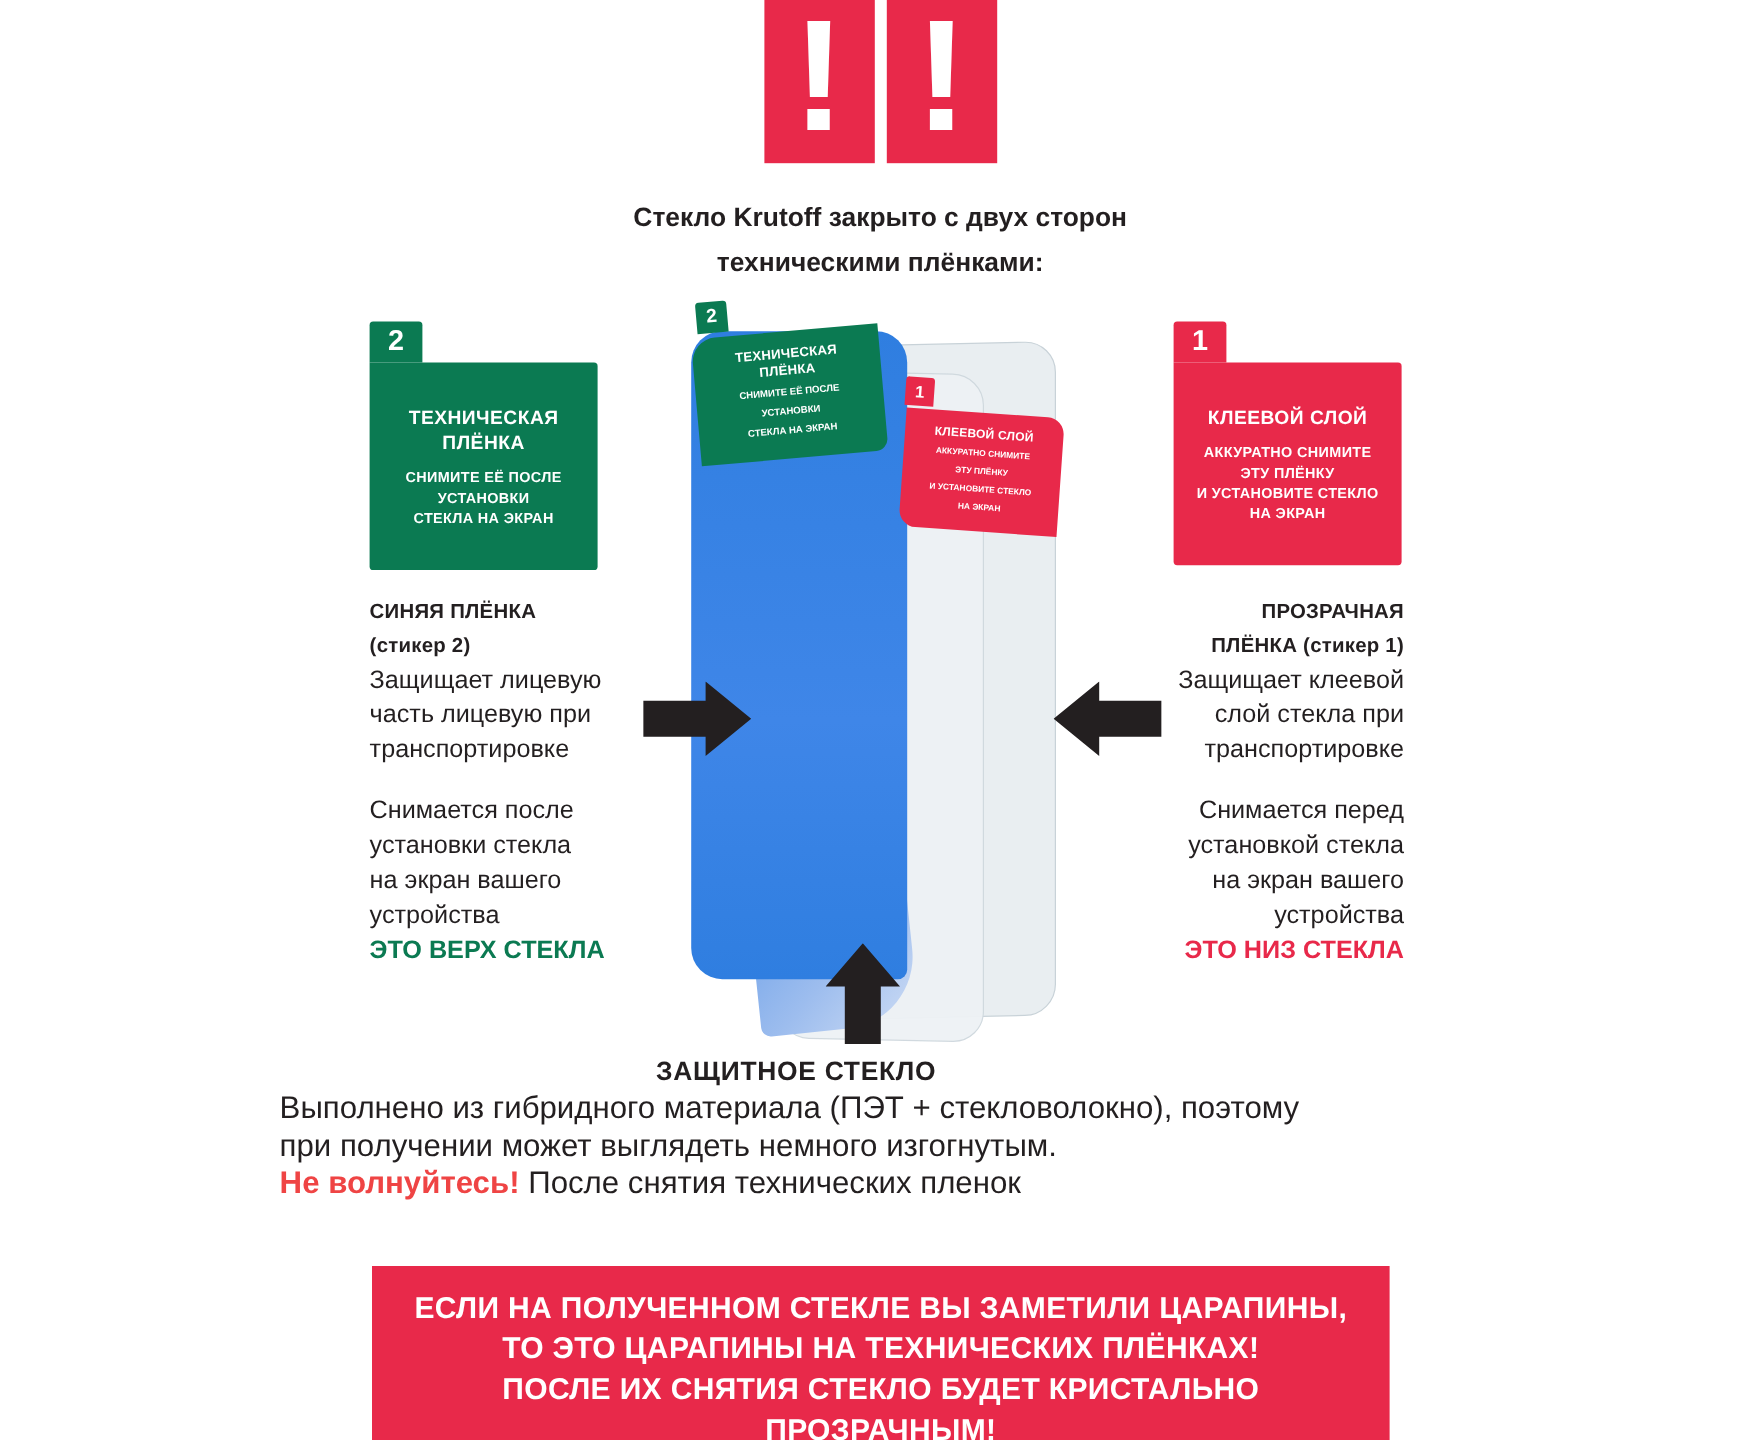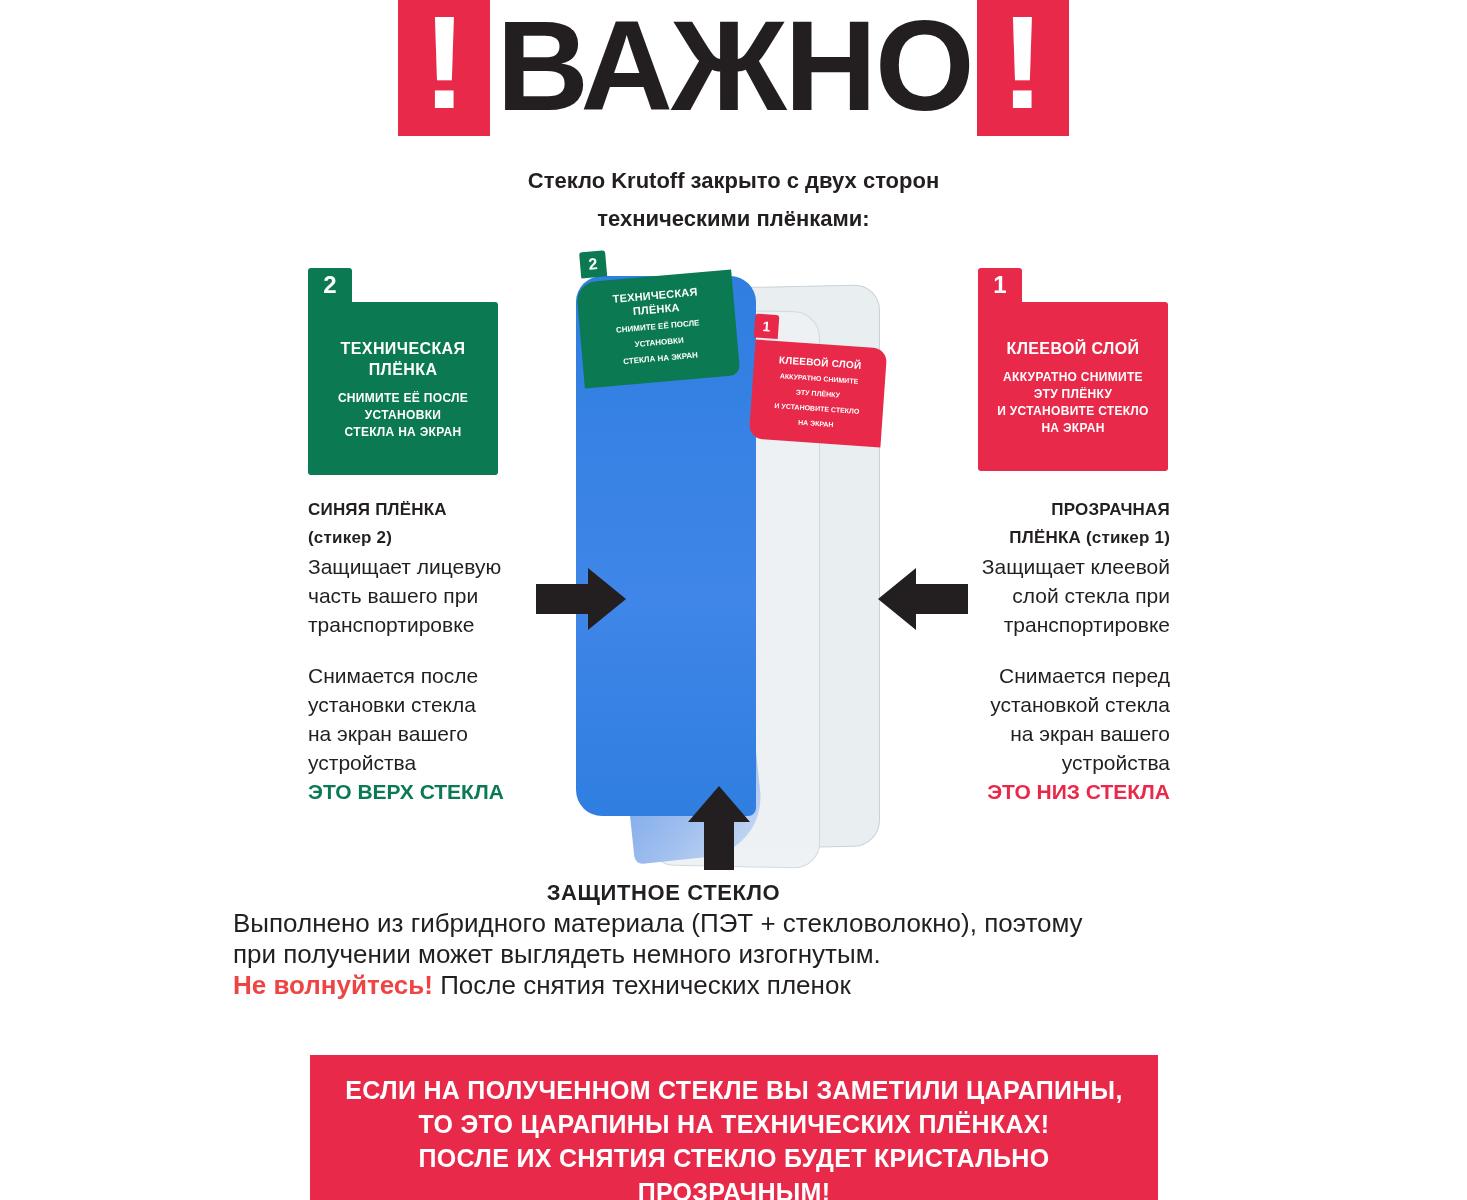--- a/index.html
+++ b/index.html
@@ -266,21 +266,20 @@
     letter-spacing: .3px;
     padding: 18px 10px 20px 10px;
     box-sizing: border-box;
   }
 </style>
 </head>
 <body>
 
 <div class="header">
   <div class="bang-box left">!</div>
-  <div class="vazhno">ВАЖНО</div>
   <div class="bang-box right">!</div>
 </div>
 
 <div class="subtitle">
   <div>Стекло Krutoff закрыто с двух сторон</div>
   <div>техническими плёнками:</div>
 </div>
 
 <div class="card" id="card-green">
   <div class="tab">2</div>
@@ -348,21 +347,21 @@
 <div class="arrow arrow-up">
   <svg width="62" height="84" viewBox="0 0 62 84">
     <polygon points="16,84 16,36 0,36 31,0 62,36 46,36 46,84" fill="#231f20"></polygon>
   </svg>
 </div>
 
 <div class="side-text" id="text-left">
   <div class="head">СИНЯЯ ПЛЁНКА</div>
   <div class="head">(стикер 2)</div>
   <div>Защищает лицевую</div>
-  <div>часть вашего при</div>
+  <div>часть лицевую при</div>
   <div>транспортировке</div>
   <div class="gap"></div>
   <div>Снимается после</div>
   <div>установки стекла</div>
   <div>на экран вашего</div>
   <div>устройства</div>
   <div class="accent-green">ЭТО ВЕРХ СТЕКЛА</div>
 </div>
 
 <div class="side-text" id="text-right">

